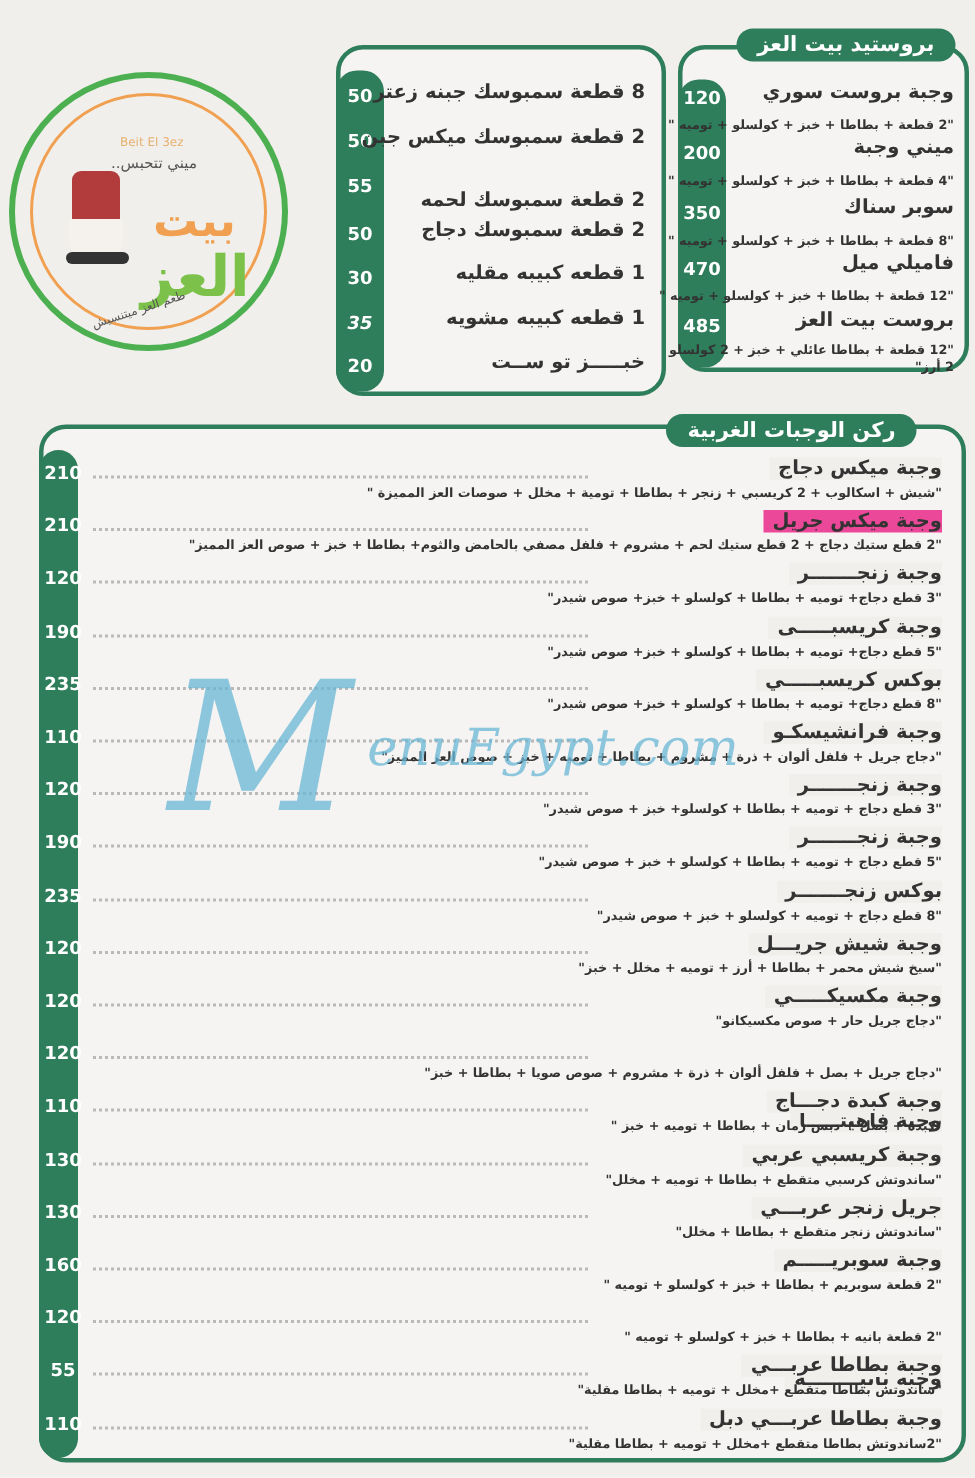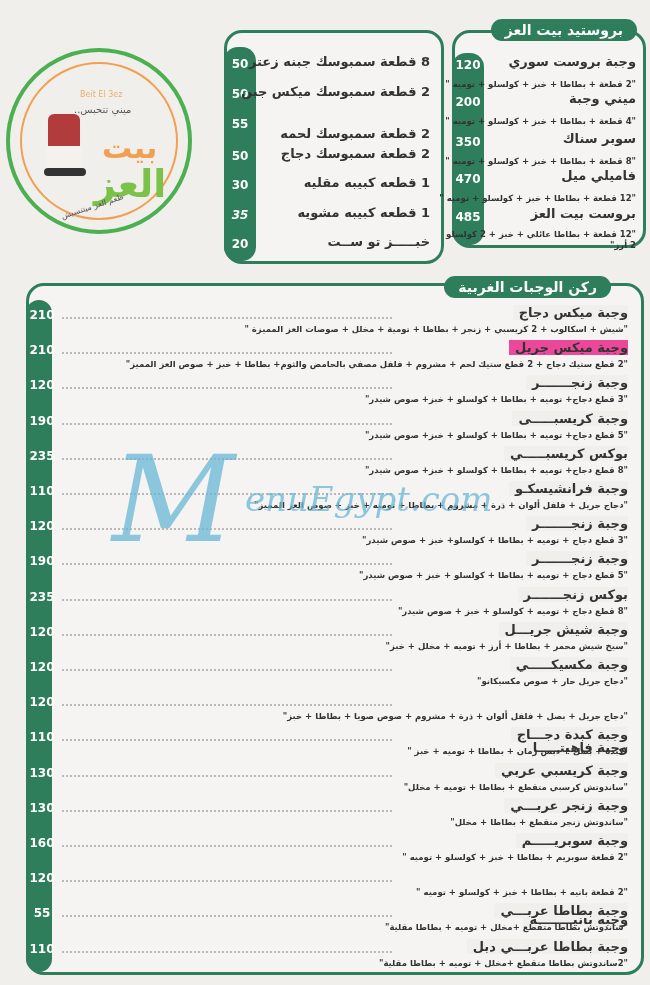--- a/index.html
+++ b/index.html
@@ -223,21 +223,21 @@
     <div class="price" style="left: 22px; top: 730.4px;">110</div>
     <div class="dots" style="left: 62px; top: 739.4px; width: 330px;"></div>
     <div class="item-name" style="right: 22px; top: 727.4px; background: rgb(240, 239, 235); padding-left: 6px;">وجبة كبدة دجـــاج</div>
     <div class="item-desc" style="right: 22px; top: 746.4px;">"كبدة + بصل + دبس رمان + بطاطا + توميه + خبز "</div>
     <div class="price" style="left: 22px; top: 765.6px;">130</div>
     <div class="dots" style="left: 62px; top: 774.6px; width: 330px;"></div>
     <div class="item-name" style="right: 22px; top: 762.6px; background: rgb(240, 239, 235); padding-left: 6px;">وجبة كريسبي عربي</div>
     <div class="item-desc" style="right: 22px; top: 781.6px;">"ساندوتش كرسبي متقطع + بطاطا + توميه + مخلل"</div>
     <div class="price" style="left: 22px; top: 800.8px;">130</div>
     <div class="dots" style="left: 62px; top: 809.8px; width: 330px;"></div>
-    <div class="item-name" style="right: 22px; top: 797.8px; background: rgb(240, 239, 235); padding-left: 6px;">وجبة زنجر عربـــي</div>
+    <div class="item-name" style="right: 22px; top: 797.8px; background: rgb(240, 239, 235); padding-left: 6px;">جريل زنجر عربـــي</div>
     <div class="item-desc" style="right: 22px; top: 816.8px;">"ساندوتش زنجر متقطع + بطاطا + مخلل"</div>
     <div class="price" style="left: 22px; top: 836px;">160</div>
     <div class="dots" style="left: 62px; top: 845px; width: 330px;"></div>
     <div class="item-name" style="right: 22px; top: 833px; background: rgb(240, 239, 235); padding-left: 6px;">وجبة سوبريـــــم</div>
     <div class="item-desc" style="right: 22px; top: 852px;">"2 قطعة سوبريم + بطاطا + خبز + كولسلو + توميه "</div>
     <div class="price" style="left: 22px; top: 871.2px;">120</div>
     <div class="dots" style="left: 62px; top: 880.2px; width: 330px;"></div>
     <div class="item-name" style="right: 22px; top: 868.2px; background: rgb(240, 239, 235); padding-left: 6px; margin-top: 44px;">وجبة بانيــــــــة</div>
     <div class="item-desc" style="right: 22px; top: 887.2px;">"2 قطعة بانيه + بطاطا + خبز + كولسلو + توميه "</div>
     <div class="price" style="left: 22px; top: 906.4px;">55</div>

